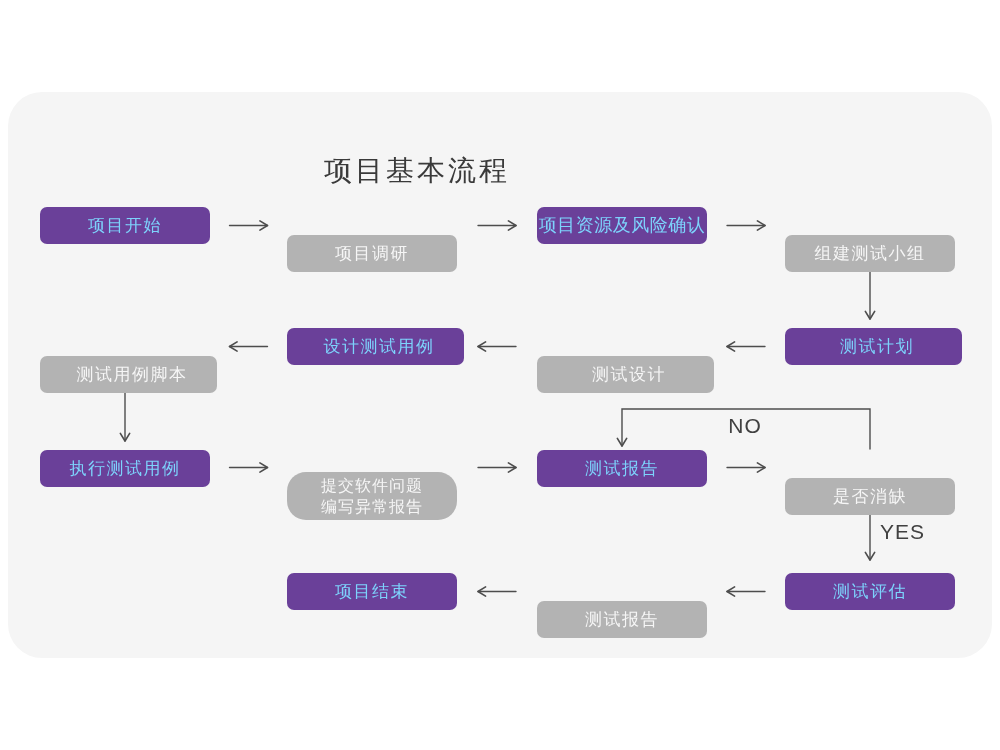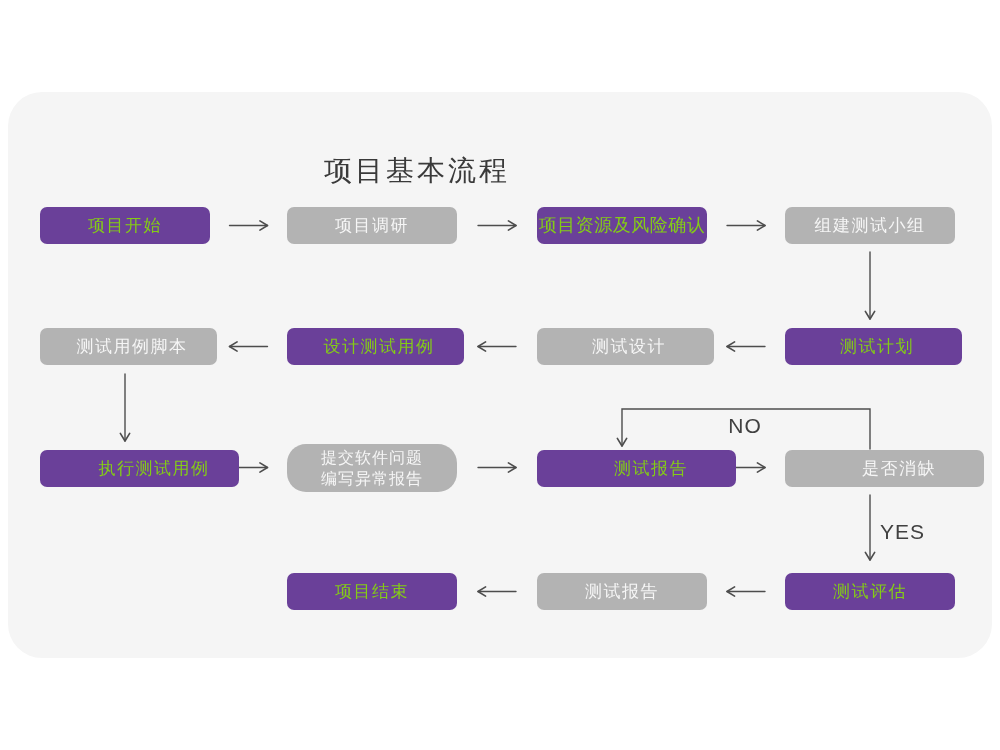--- a/index.html
+++ b/index.html
@@ -51,31 +51,31 @@
     height: 37px;
     border-radius: 7px;
     display: flex;
     align-items: center;
     justify-content: center;
     text-align: center;
     font-size: 17px;
     letter-spacing: 1.5px;
     line-height: 21px;
     white-space: pre-line;
-    color: #84cc16;
+    color: #7dd3fc;
   }
   .purple { background: var(--purple, #6A4099); }
-  .gray   { background: var(--gray, #B3B3B3); color: #F6F6F6; }
+  .gray   { background: var(--gray, #B3B3B3); color: #F6F6F6; margin-top: 28px; }
   .c1 { left: 40px; }
   .c2 { left: 287px; }
   .c3 { left: 537px; }
   .c4 { left: 785px; }
   .r1 { top: 207px; }
   .r2 { top: 328px; padding-left: 7px; }
-  .r3 { top: 450px; padding-left: 29px; }
+  .r3 { top: 450px; }
   .r4 { top: 573px; }
   .node.tall {
     top: 444px;
     height: 48px;
     font-size: 16px;
     letter-spacing: 1px;
     border-radius: 19px;
   }
   .node.small-text {
     font-size: 18px;

